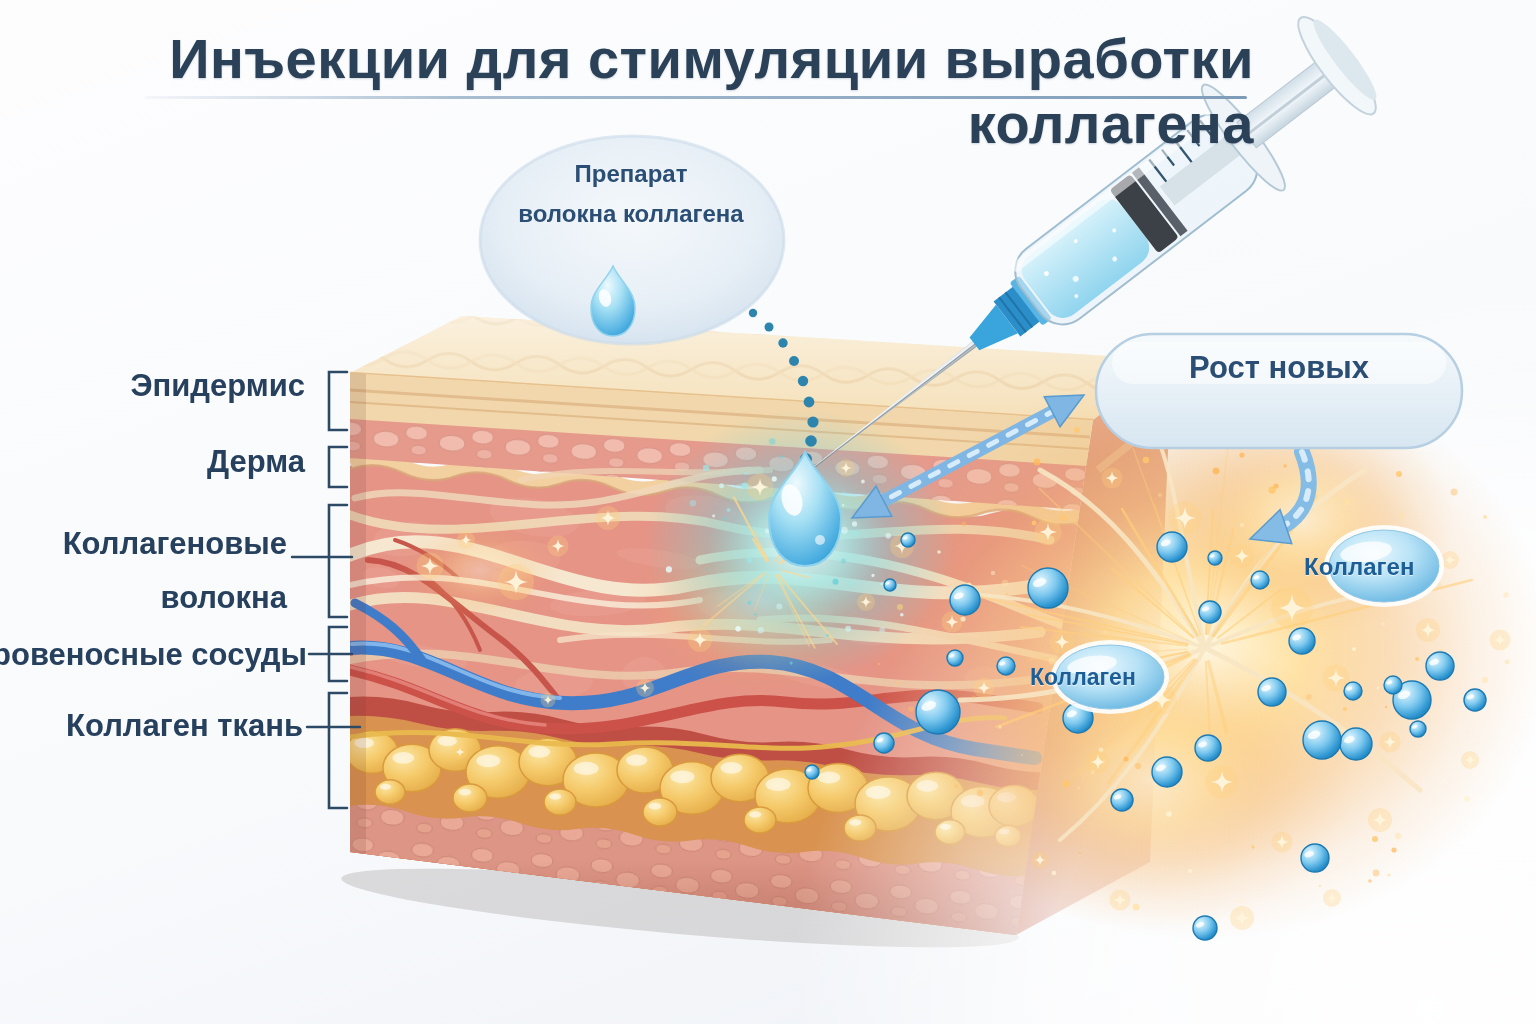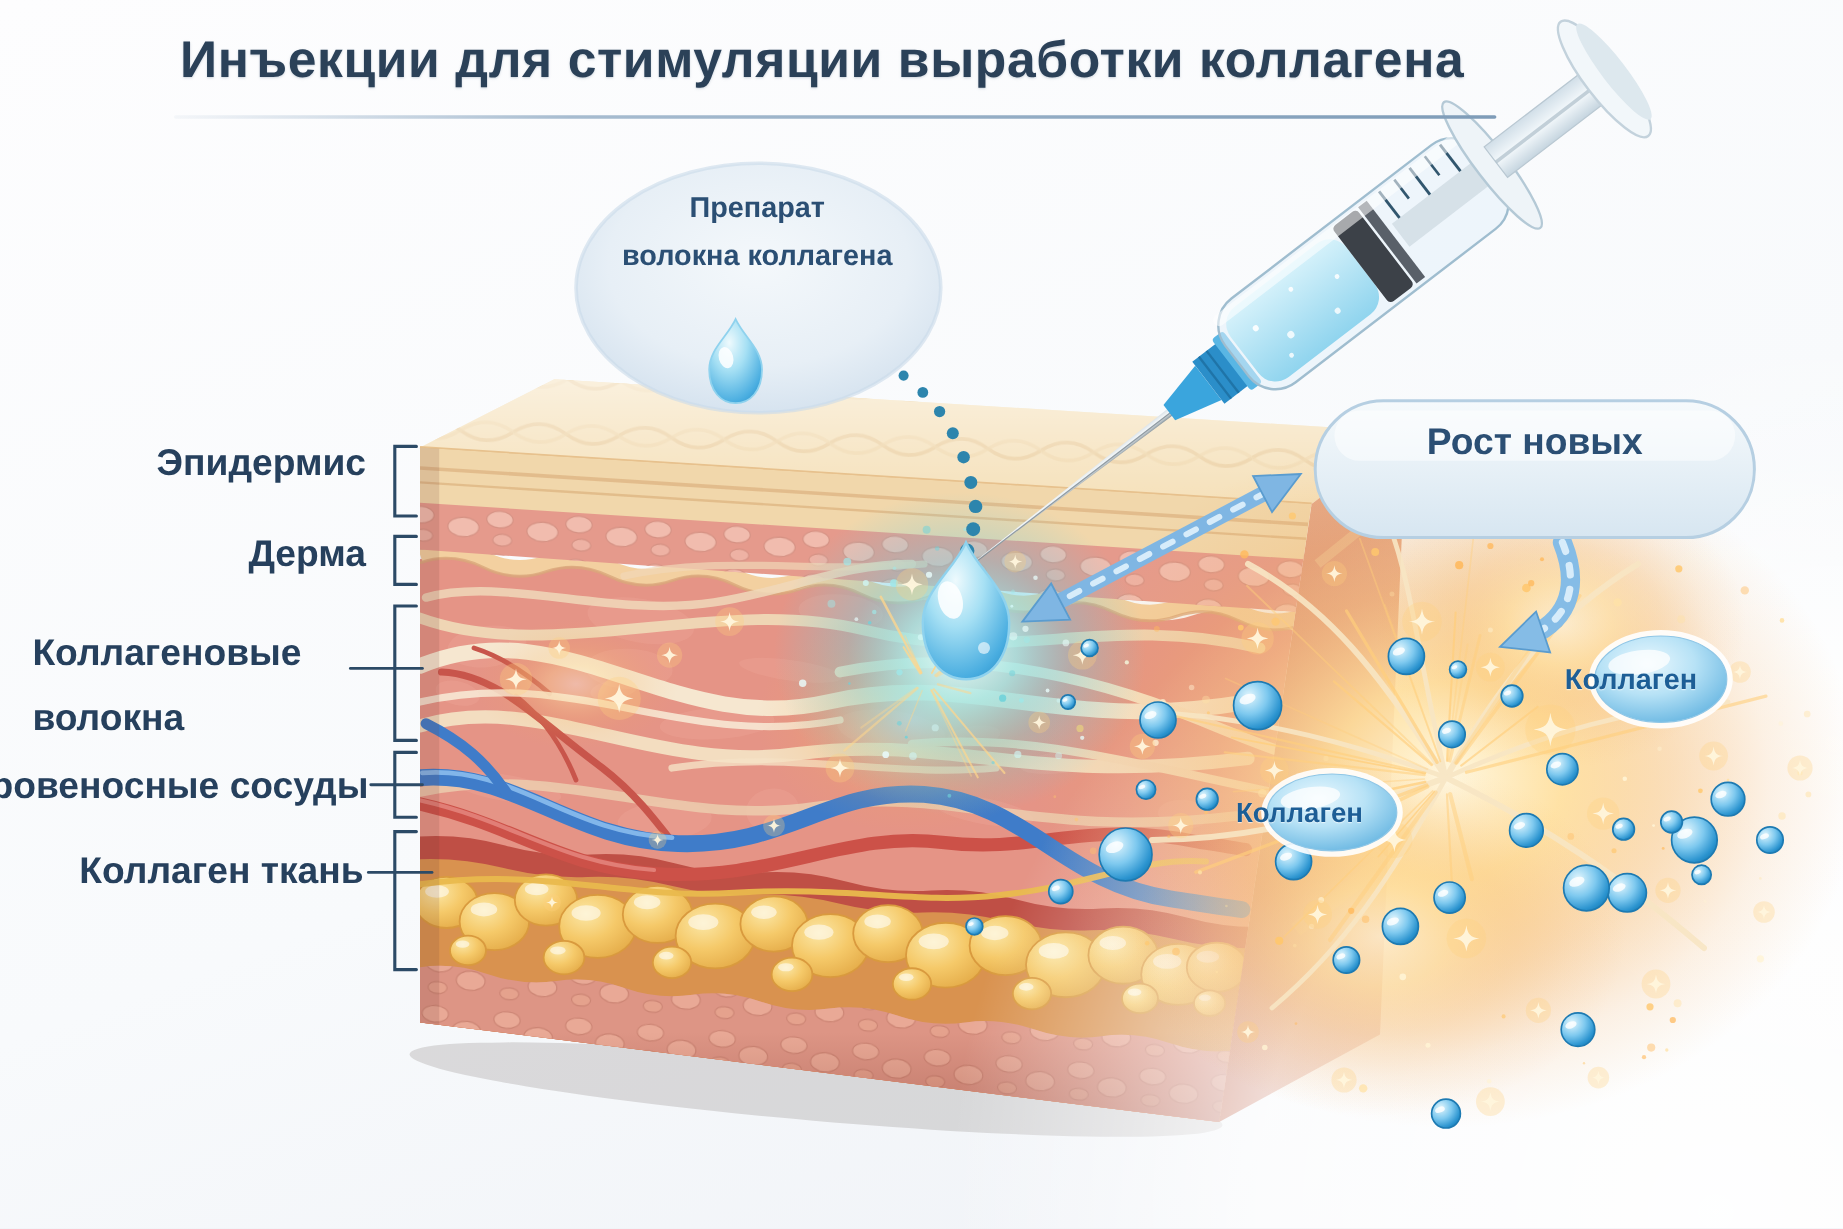--- a/index.html
+++ b/index.html
@@ -1,26 +1,26 @@
 <!DOCTYPE html>
 <html style="--title-color: #2b4158; --label-color: #26405d; --bubble-color: #2b4f74; --pill-color: #1d5e96;"><head>
 <meta charset="utf-8">
 <style>
   html,body{margin:0;padding:0;background:#eef0f4;}
   .stage{position:relative;width:1536px;height:1024px;overflow:hidden;margin:0 auto;
          background:linear-gradient(160deg,#fdfdfe 0%,#f8fafc 55%,#eef1f6 100%);
          font-family:"Liberation Sans","DejaVu Sans",sans-serif;}
   .stage svg{position:absolute;left:0;top:0;}
   .txt{position:absolute;color:var(--label-color,#26405d);font-weight:bold;}
-  .title{left:150px;top:26px;width:1104px;text-align:left;font-size:43px;
+  .title{left:150px;top:26px;width:1104px;text-align:right;font-size:56px;
          letter-spacing:0.5px;color:var(--title-color,#2b4158);text-shadow:0 1px 2px rgba(120,140,160,.35);}
   .divider{position:absolute;left:145px;top:96px;width:1102px;height:3px;
            background:linear-gradient(90deg,rgba(170,190,210,.1),#a7bcd0 30%,#7e9cb8 100%);
            border-radius:2px;}
-  .layer-label{font-size:31px;white-space:nowrap;}
+  .layer-label{font-size:31px;text-align:right;white-space:nowrap;}
   .layer-label.wrap{white-space:normal;}
   .bubble-text{text-align:center;color:var(--bubble-color,#2b4f74);}
   .bubble-text span{display:block;}
   .lbubble{left:470px;top:154px;width:322px;font-size:24px;line-height:40px;}
   .rbubble{left:1100px;top:346px;width:358px;font-size:31px;line-height:43px;}
   .pill-label{position:absolute;font-weight:bold;
               color:var(--pill-color,#1d5e96);text-shadow:0 1px 1px rgba(255,255,255,.7);}
 </style>
 </head>
 <body>

